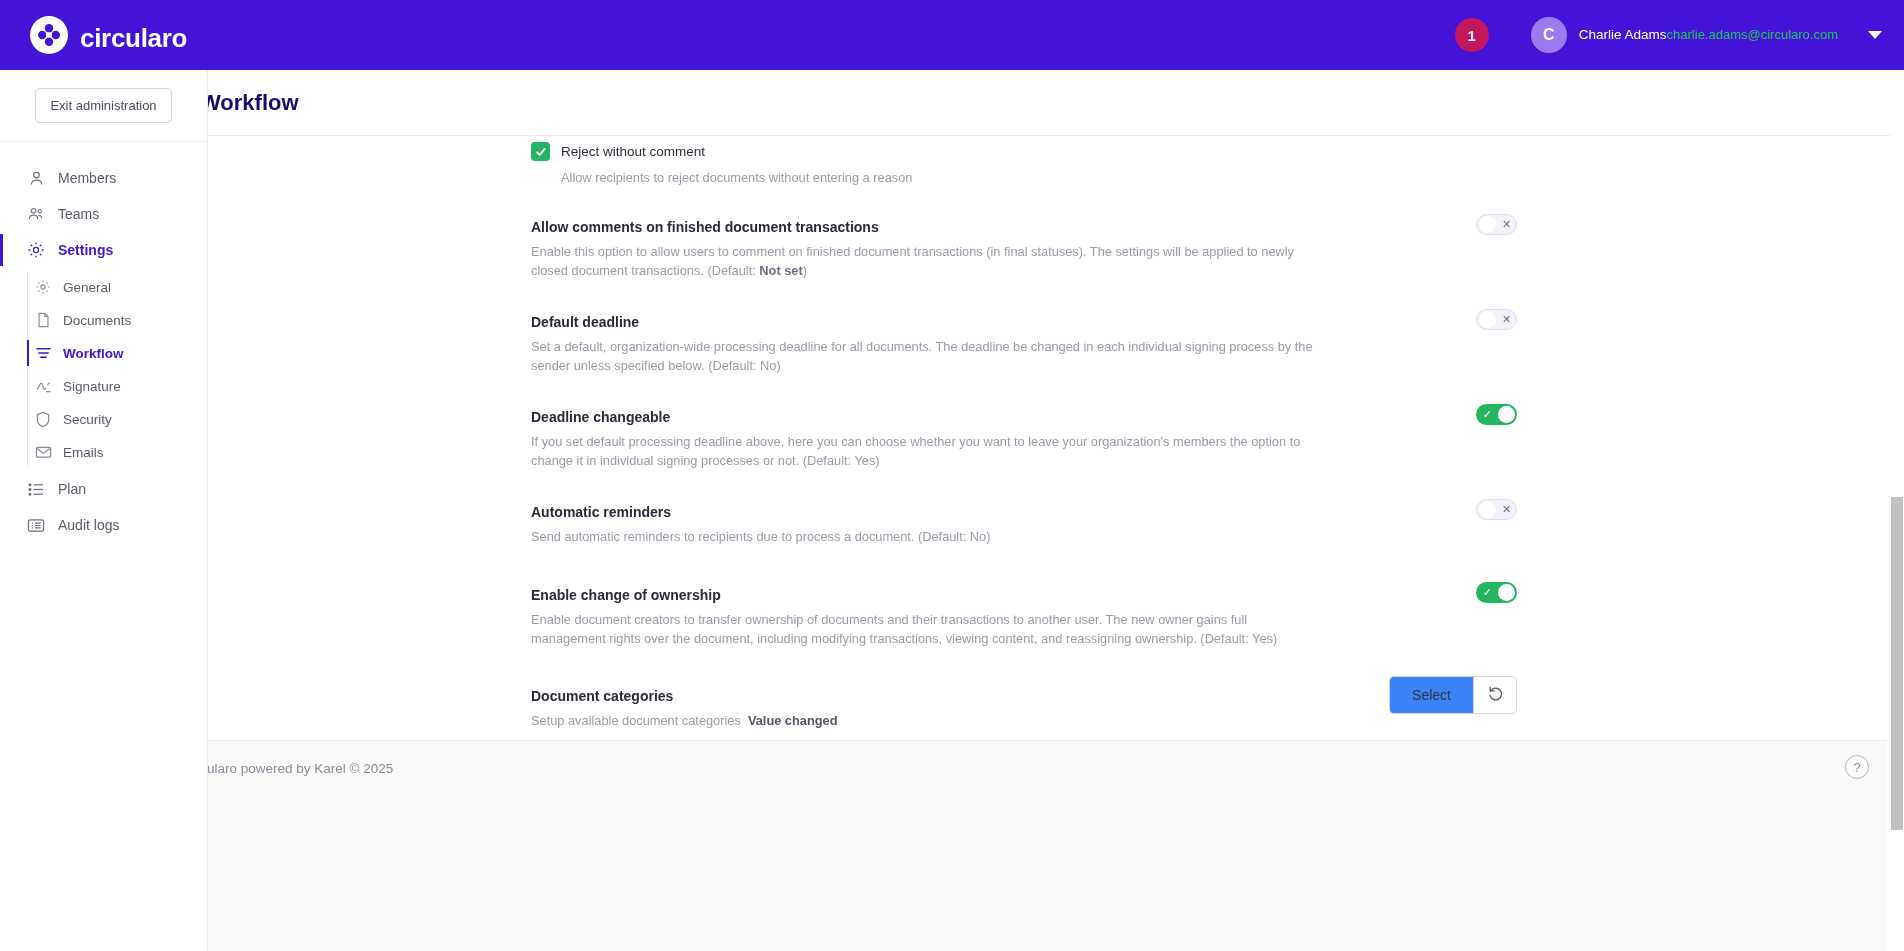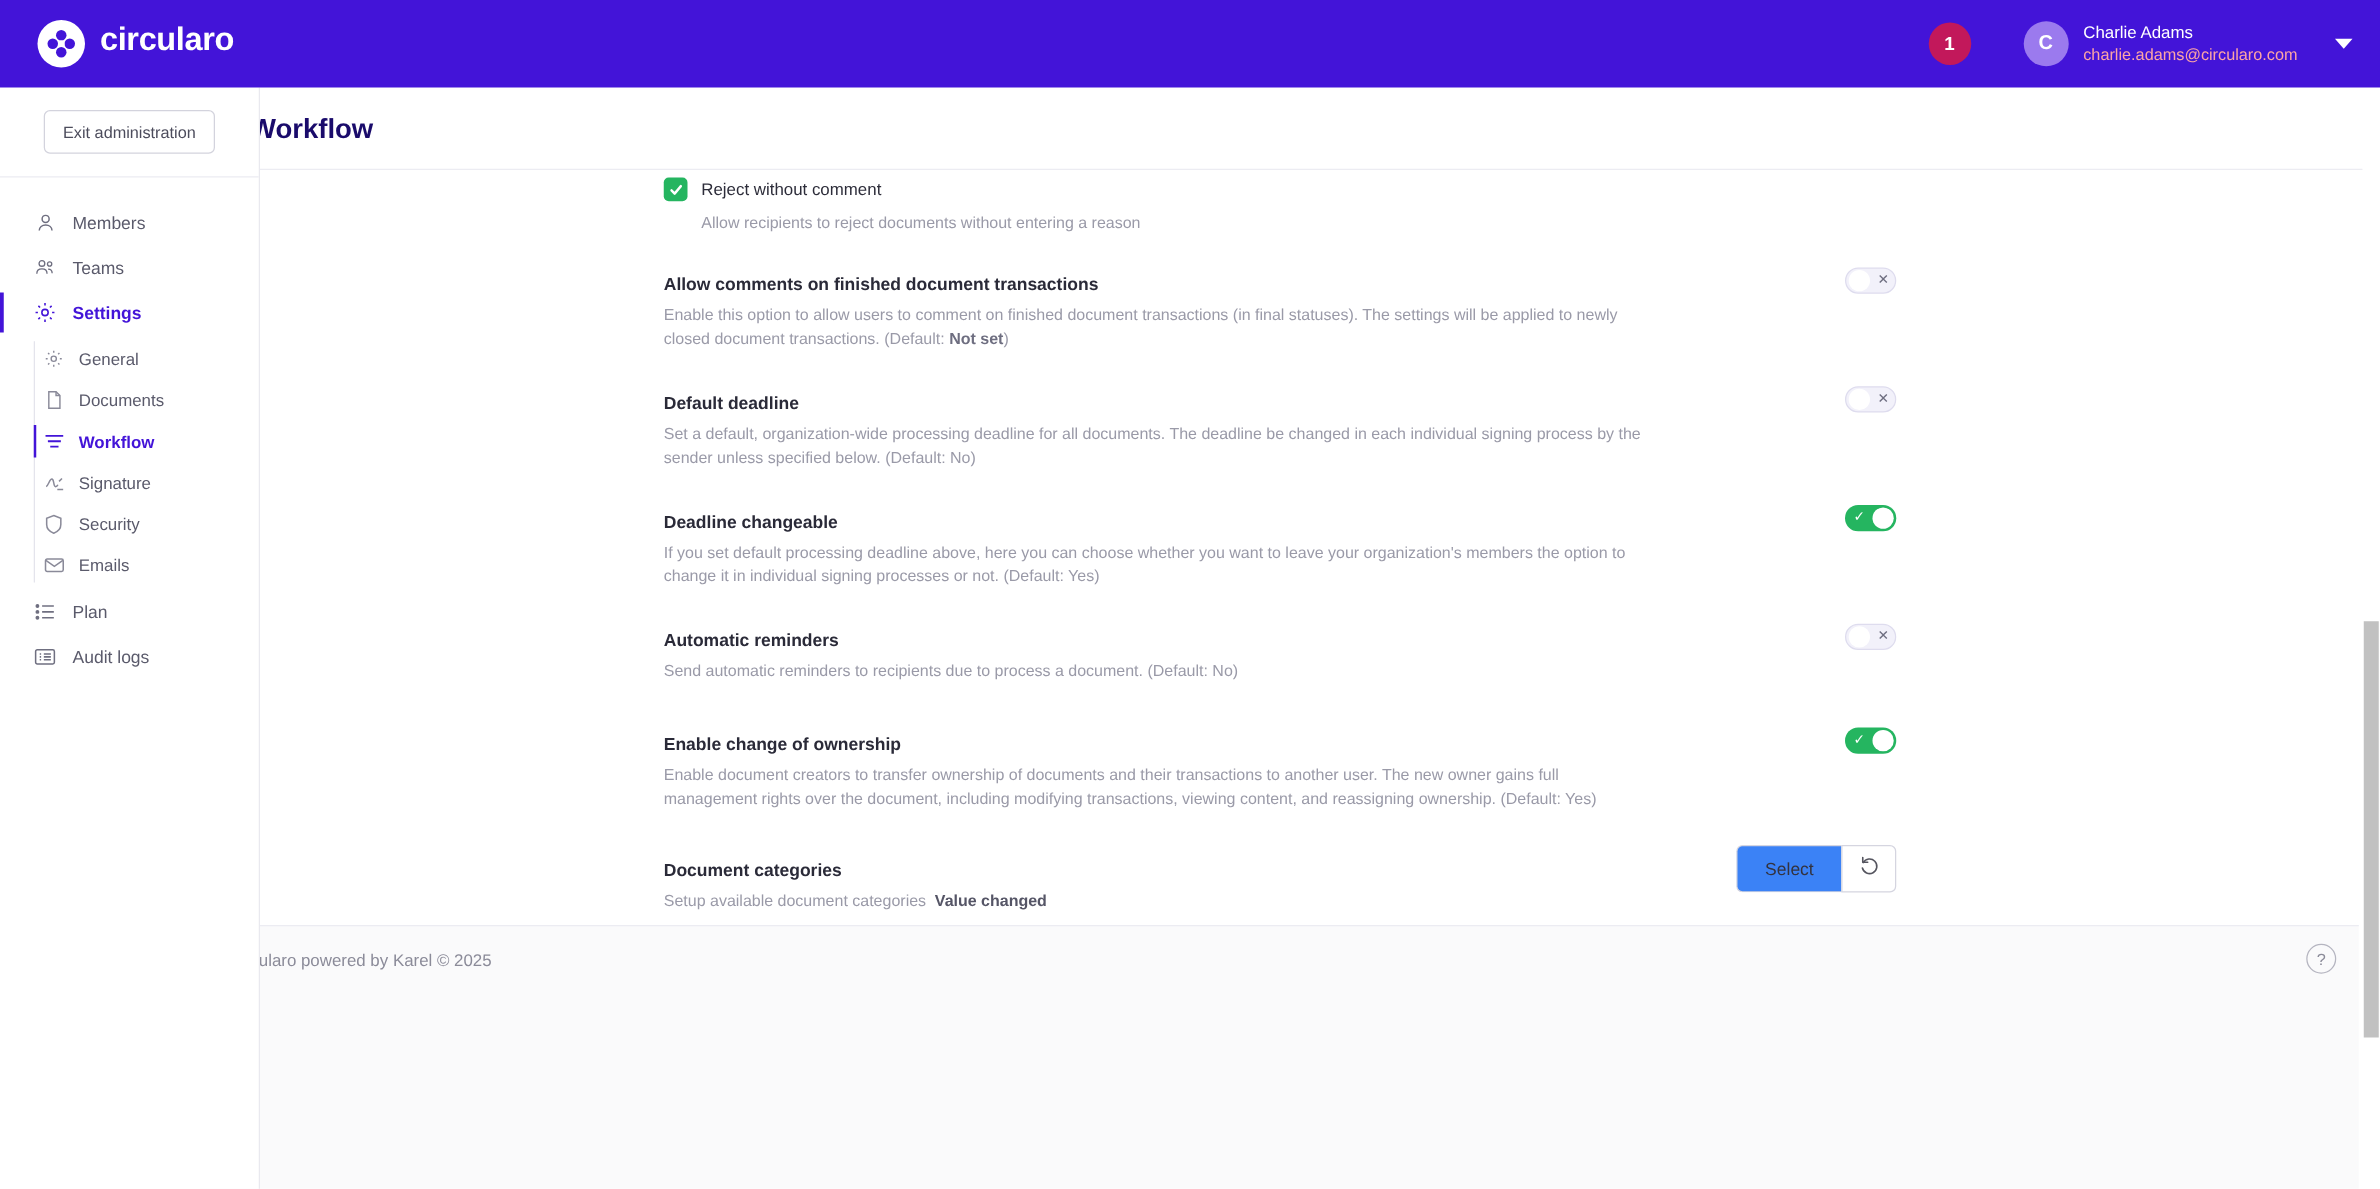--- a/index.html
+++ b/index.html
@@ -11,21 +11,21 @@
   }
 
   
   .topbar {
     position: absolute; top: 0; left: 0;
     width: 1904px; height: 70px;
     background: #4314d8;
     display: flex; align-items: center;
     z-index: 30;
   }
-  .brand { display: flex; align-items: flex-start; margin-left: 30px; }
+  .brand { display: flex; align-items: flex-end; margin-left: 30px; }
   .brand-mark {
     width: 38px; height: 38px; border-radius: 50%;
     background: #ffffff; position: relative; flex: none;
   }
   .brand-mark svg { position: absolute; top: 7px; left: 7px; }
   .brand-name {
     color: #ffffff; font-size: 26px; font-weight: 600;
     margin-left: 12px; letter-spacing: -0.3px;
   }
 
@@ -40,23 +40,23 @@
     font-size: 15px; font-weight: 700;
     margin-right: 42px;
   }
   .avatar {
     width: 36px; height: 36px; border-radius: 50%;
     background: #9b7aee; color: #fff;
     display: flex; align-items: center; justify-content: center;
     font-size: 16px; font-weight: 600;
     margin-right: 12px; flex: none;
   }
-  .user-text { display: flex; flex-direction: column; line-height: 1.35; }
+  .user-text { display: flex; flex-direction: row; line-height: 1.35; }
   .user-name { color: #ffffff; font-size: 13.5px; }
-  .user-mail { color: #fca5a5; font-size: 13px; }
+  .user-mail { color: #22c55e; font-size: 13px; }
   .caret-btn {
     margin-left: 26px; width: 22px; height: 22px;
     display: flex; align-items: center; justify-content: center;
   }
   .caret {
     width: 0; height: 0;
     border-left: 7px solid transparent;
     border-right: 7px solid transparent;
     border-top: 8px solid #ffffff;
   }

